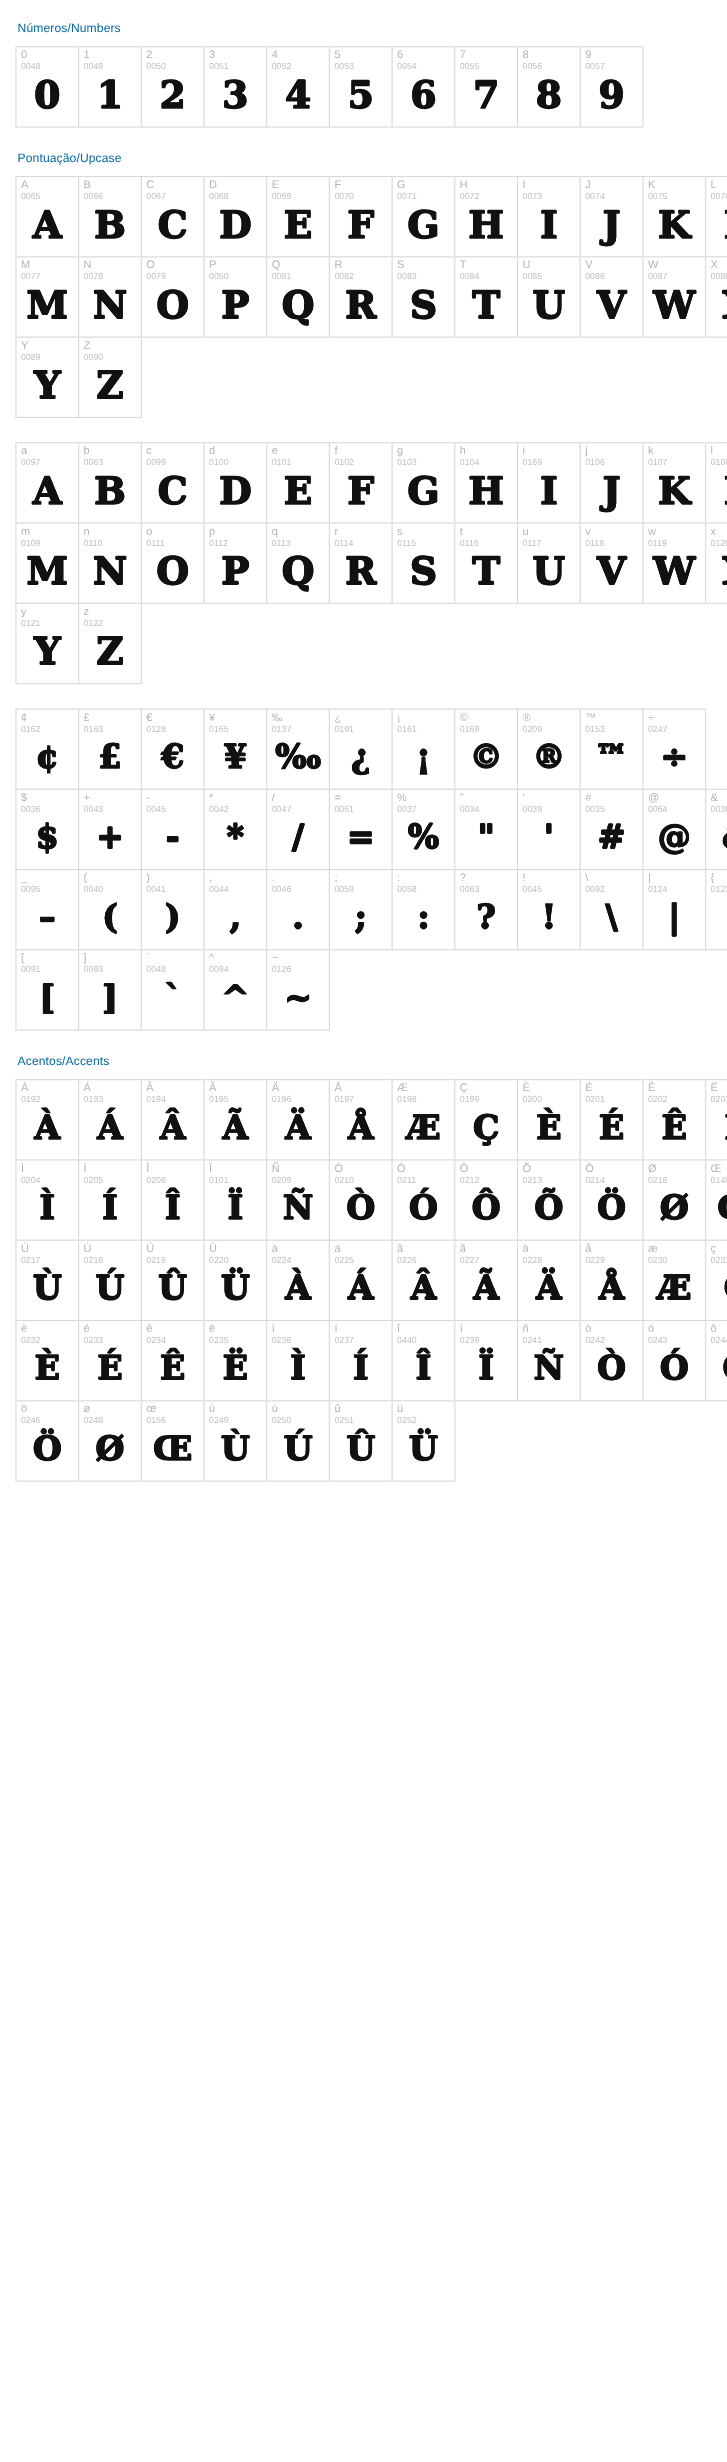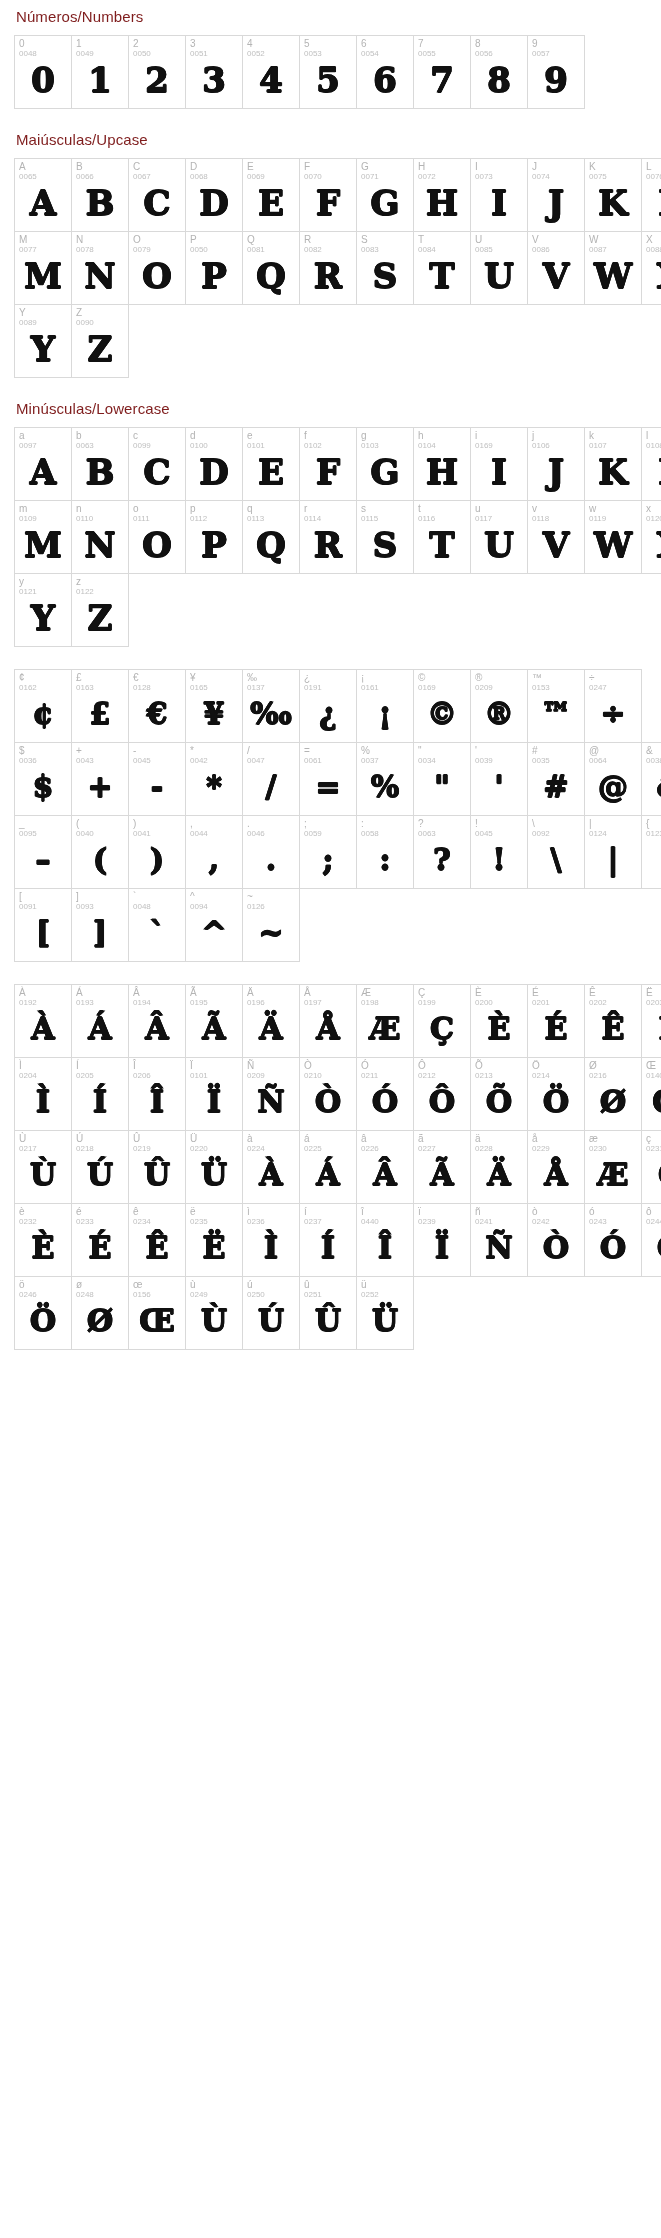--- a/index.html
+++ b/index.html
@@ -11,24 +11,24 @@
   body {
     width: 661px;
     min-height: 2238px;
     padding: 0 0 20px 0;
   }
   .page {
     width: 661px;
     padding: 4px 14px 0 14px;
   }
   .section-title {
-    font-size: 15px;
-    color: #7f1d1d;
+    font-size: 11px;
+    color: #0369a1;
     font-weight: 400;
-    margin: 4px 0 10px 2px;
+    margin: 16px 0 10px 2px;
     letter-spacing: 0.1px;
   }
   .section {
     margin-bottom: 22px;
   }
   .glyph-rows {
     display: flex;
     flex-direction: column;
   }
   .glyph-row {
@@ -142,21 +142,21 @@
             </div>
             <div class="cell">
               <span class="label">9</span>
               <span class="code">0057</span>
               <span class="glyph">9</span>
             </div>
           </div>
         </div>
       </div>
       <div class="section section-upcase">
-        <div class="section-title">Maiúsculas/Upcase</div>
+        <div class="section-title">Pontuação/Upcase</div>
         <div class="glyph-rows">
           <div class="glyph-row">
             <div class="cell">
               <span class="label">A</span>
               <span class="code">0065</span>
               <span class="glyph">A</span>
             </div>
             <div class="cell">
               <span class="label">B</span>
               <span class="code">0066</span>
@@ -283,21 +283,20 @@
             </div>
             <div class="cell">
               <span class="label">Z</span>
               <span class="code">0090</span>
               <span class="glyph">Z</span>
             </div>
           </div>
         </div>
       </div>
       <div class="section section-lowercase">
-        <div class="section-title">Minúsculas/Lowercase</div>
         <div class="glyph-rows">
           <div class="glyph-row">
             <div class="cell">
               <span class="label">a</span>
               <span class="code">0097</span>
               <span class="glyph">A</span>
             </div>
             <div class="cell">
               <span class="label">b</span>
               <span class="code">0063</span>
@@ -636,20 +635,21 @@
             </div>
             <div class="cell">
               <span class="label">~</span>
               <span class="code">0126</span>
               <span class="glyph">~</span>
             </div>
           </div>
         </div>
       </div>
       <div class="section section-accents">
+        <div class="section-title">Acentos/Accents</div>
         <div class="glyph-rows">
           <div class="glyph-row">
             <div class="cell">
               <span class="label">À</span>
               <span class="code">0192</span>
               <span class="glyph">À</span>
             </div>
             <div class="cell">
               <span class="label">Á</span>
               <span class="code">0193</span>

